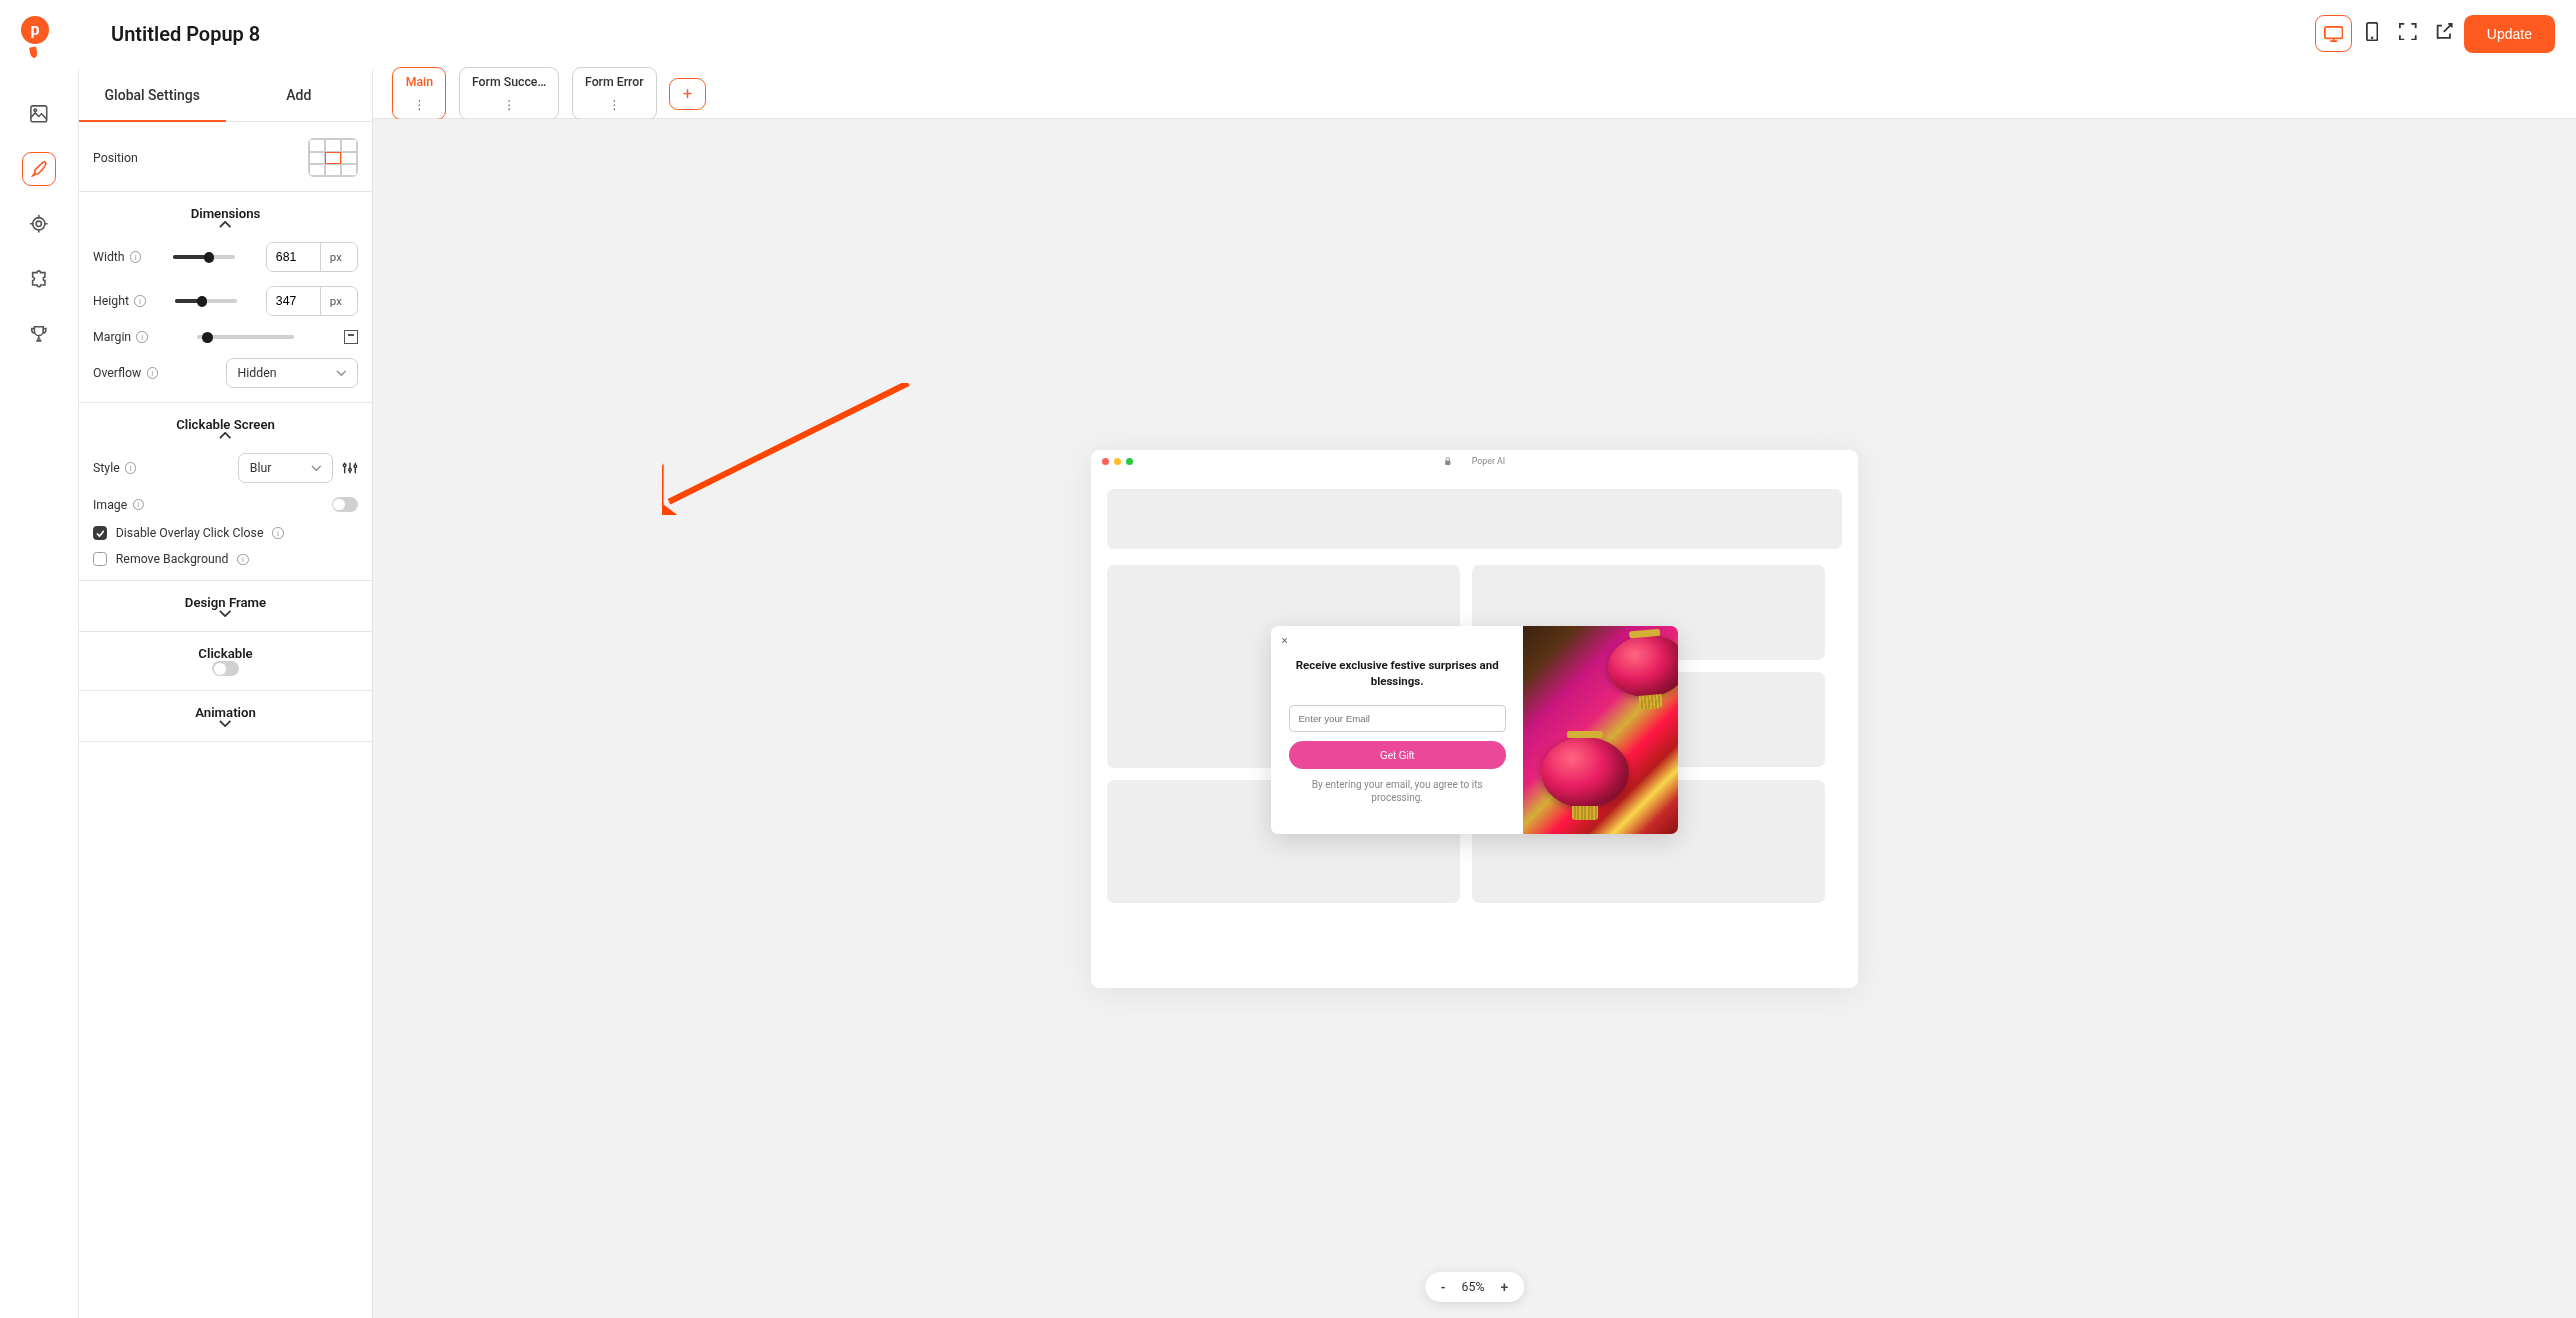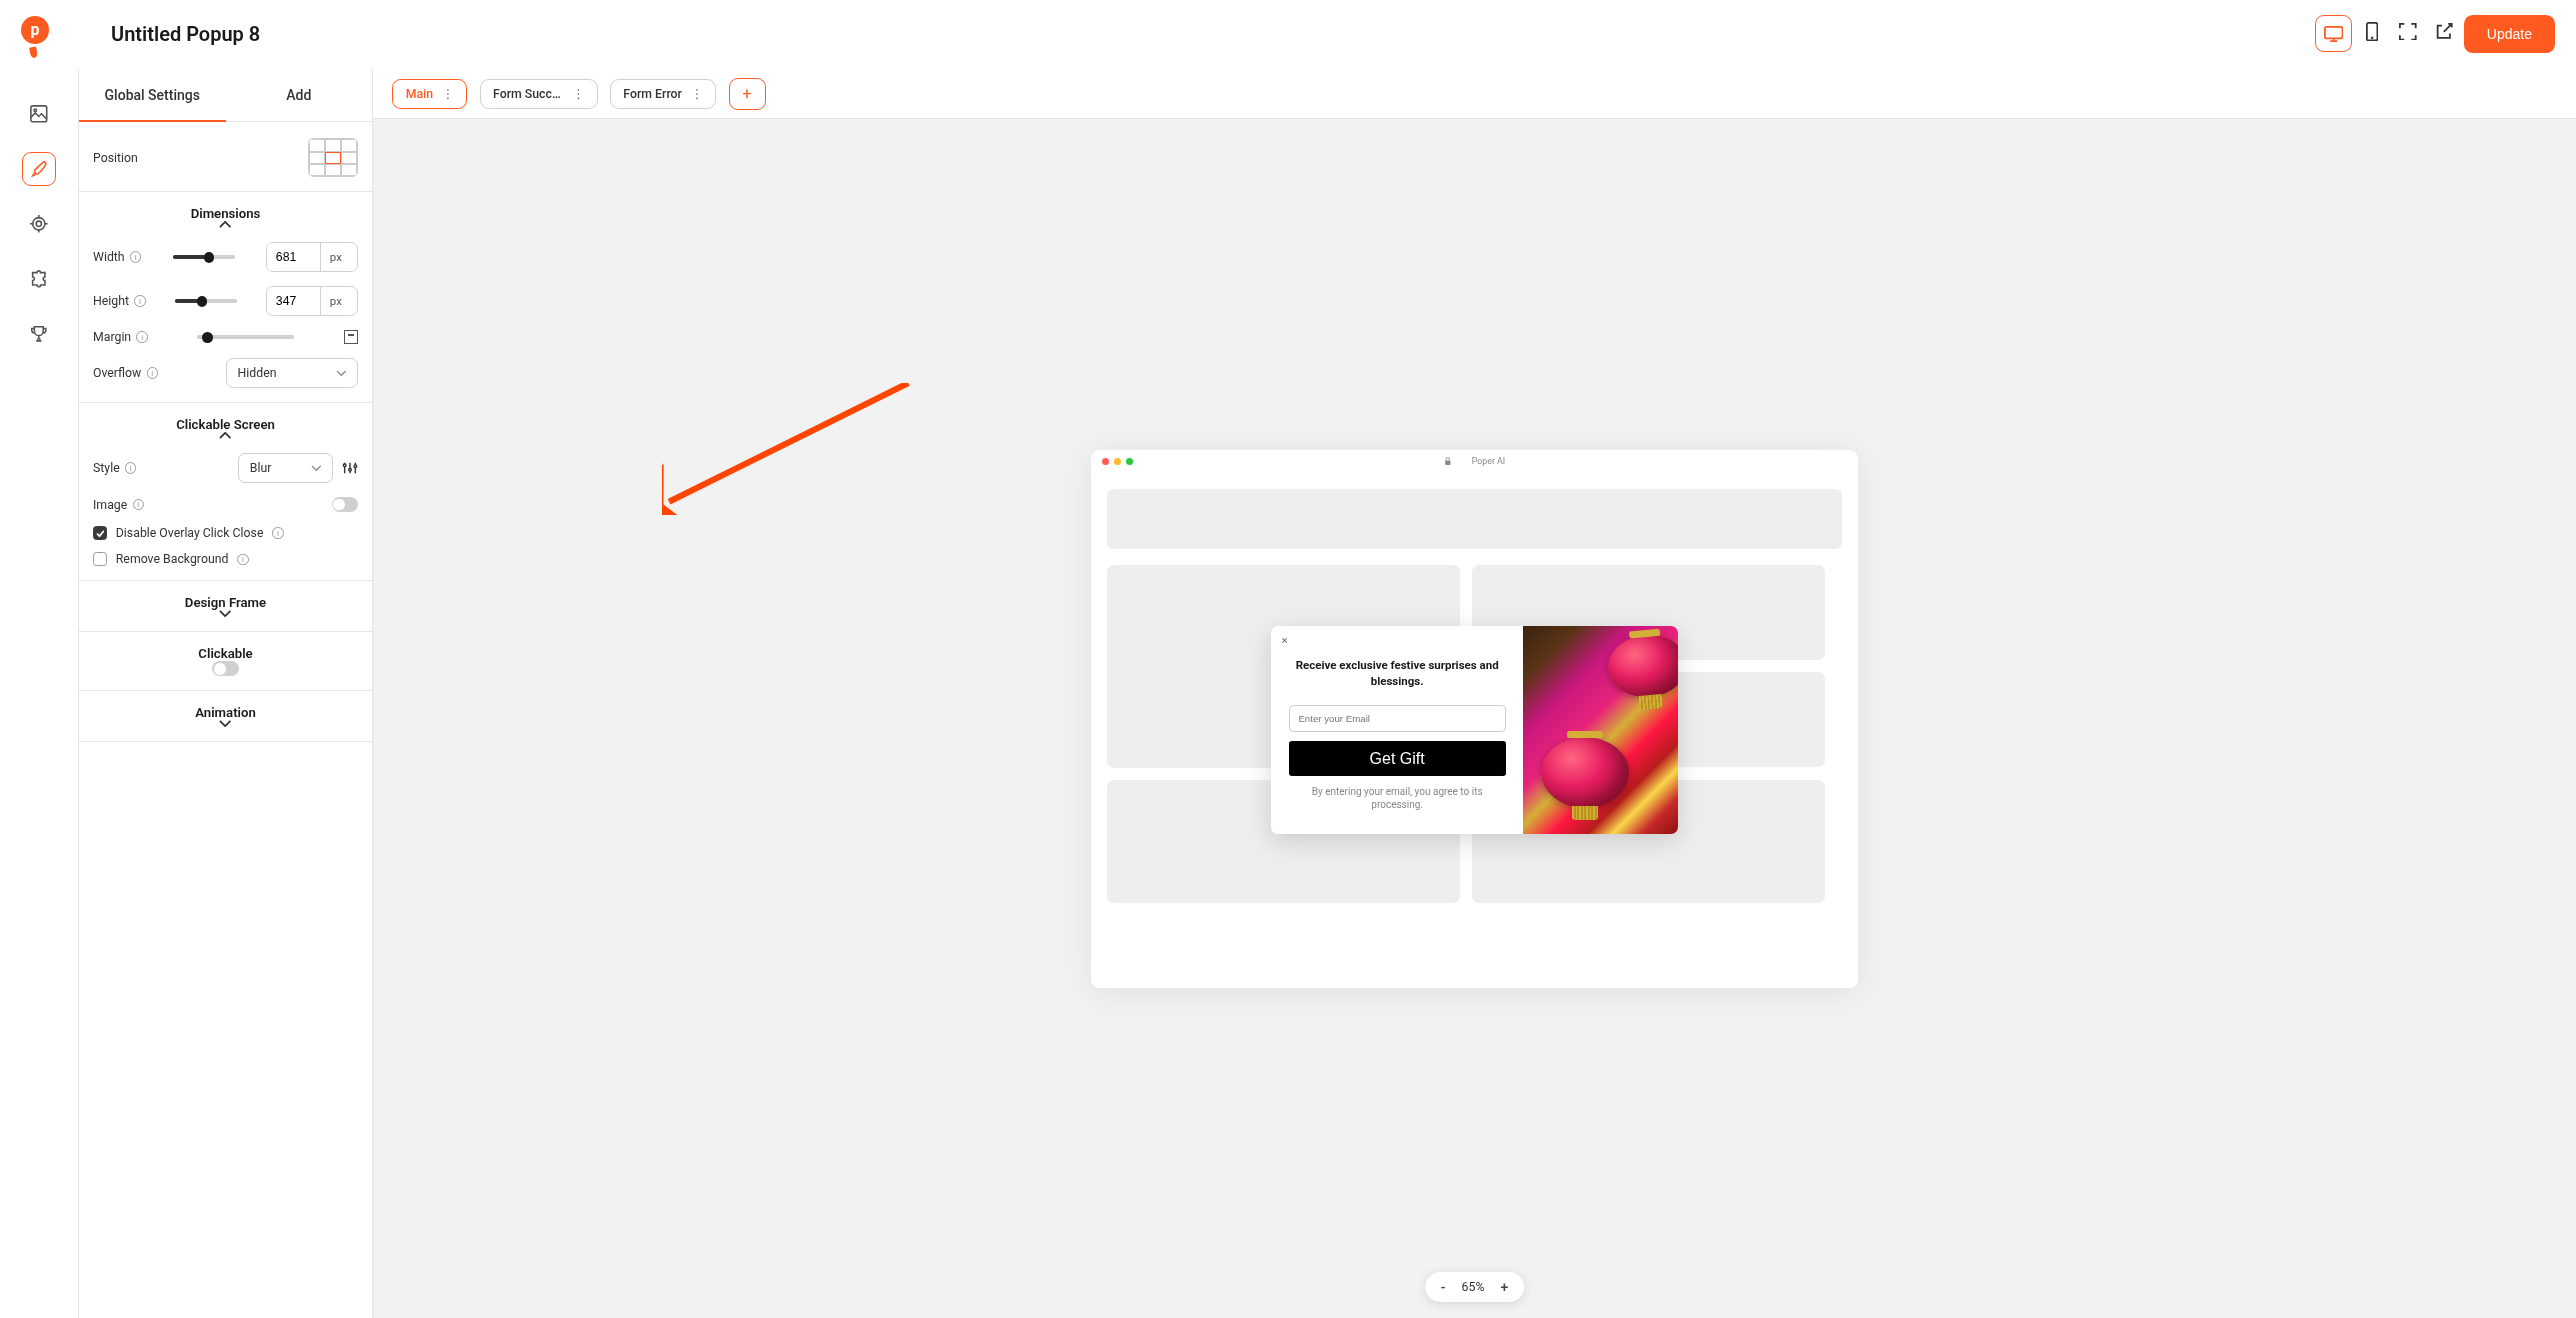--- a/index.html
+++ b/index.html
@@ -61,21 +61,21 @@
     .check-row { display: flex; align-items: center; gap: 8.8px; margin-bottom: 12.3px; font-size: 12.3px; }
     
     .toggle { width: 26.4px; height: 15px; background: #d0d0d0; border-radius: 8.8px; position: relative; cursor: pointer; }
     .toggle-thumb { position: absolute; left: 1.8px; top: 1.8px; width: 11.5px; height: 11.5px; background: #fff; border-radius: 50%; }
     .margin-icon { width: 14px; height: 14px; border: 1.3px solid #555; position: relative; }
     .margin-icon:before { content:''; position: absolute; inset: 2.6px; border-top: 2.6px solid #555; }
     
     
     .canvas-area { flex: 1; display: flex; flex-direction: column; }
     .canvas-tabs { height: 50px; display: flex; align-items: center; gap: 12.3px; padding: 0 19.4px; border-bottom: 0.9px solid #e5e5e5; }
-    .canvas-tab { display: flex; align-items: center; gap: 8.8px; border: 0.9px solid #d0d0d0; border-radius: 8.8px; padding: 7px 12.3px; font-size: 12.3px; font-weight: 500; cursor: pointer; max-width: 118px; }
+    .canvas-tab { display: flex; align-items: center; gap: 8.8px; border: 0.9px solid #d0d0d0; border-radius: 8.8px; padding: 7px 12.3px; font-size: 12.3px; font-weight: 500; cursor: pointer; max-width: 118px; flex-direction: column; }
     .canvas-tab.active { border-color: #ff5a1f; color: #ff5a1f; }
     .canvas-tab .label { overflow: hidden; text-overflow: ellipsis; white-space: nowrap; }
     .canvas-tab .dots { color: #666; font-size: 12.3px; }
     .add-tab { width: 37px; height: 32px; border: 0.9px solid #ff5a1f; border-radius: 8.8px; color: #ff5a1f; display: flex; align-items: center; justify-content: center; font-size: 16px; cursor: pointer; }
     
     .canvas { flex: 1; background: #f2f2f2; position: relative; display: flex; align-items: center; justify-content: center; }
     .arrow { position: absolute; left: 289px; top: 264px; pointer-events: none; }
     
     .browser { width: 767px; height: 538px; background: #fff; border-radius: 8.8px; box-shadow: 0 3.5px 35px rgba(0,0,0,0.08); overflow: hidden; }
     .browser-chrome { height: 23px; display: flex; align-items: center; padding: 0 10.6px; position: relative; }
@@ -89,21 +89,21 @@
     .skel-row { display: flex; gap: 12.3px; margin-bottom: 12.3px; }
     .skel-left { width: 48%; height: 123px; }
     .skel-right { width: 48%; height: 123px; }
     
     .popup-overlay { position: absolute; inset: 0; display: flex; align-items: center; justify-content: center; }
     .popup { width: 407px; height: 208px; background: #fff; border-radius: 7px; box-shadow: 0 7px 26.4px rgba(0,0,0,0.15); display: flex; overflow: hidden; position: relative; }
     .popup-close { position: absolute; top: 7px; left: 10.6px; color: #666; font-size: 11.5px; cursor: pointer; }
     .popup-left { width: 62%; padding: 32px 17.6px 14px; display: flex; flex-direction: column; align-items: center; }
     .popup-heading { font-size: 11.5px; font-weight: 700; text-align: center; line-height: 1.35; margin-bottom: 16px; color: #1a1a1a; }
     .popup-input { width: 100%; border: 0.9px solid #ccc; border-radius: 4.4px; padding: 7px 8.8px; font-size: 9.7px; margin-bottom: 8.8px; }
-    .popup-btn { width: 100%; background: #000000; color: #fff; border: none; border-radius: 3px; padding: 8.8px; font-size: 16px; cursor: pointer; margin-bottom: 8.8px; }
+    .popup-btn { width: 100%; background: #ec4899; color: #fff; border: none; border-radius: 14px; padding: 8.8px; font-size: 10px; cursor: pointer; margin-bottom: 8.8px; }
     .popup-disclaimer { font-size: 10px; color: #888; text-align: center; line-height: 1.3; }
     .popup-right { width: 38%; background: linear-gradient(135deg, #3a2210 0%, #5a3315 15%, #c9177e 30%, #e8247a 45%, #d4af37 55%, #ff1744 65%, #b71c1c 75%, #f9d74b 82%, #c62828 90%, #8c1010 100%); position: relative; overflow: hidden; }
     .lantern { position: absolute; width: 79px; height: 62px; background: radial-gradient(ellipse at 35% 30%, #ff6680 0%, #e91e63 40%, #b01030 100%); border-radius: 50%; box-shadow: inset -10.6px -7px 17.6px rgba(0,0,0,0.35), 0 1.8px 7px rgba(0,0,0,0.3); }
     .lantern.l1 { top: 8.8px; right: -8.8px; transform: rotate(-5deg); }
     .lantern.l2 { bottom: 26.4px; left: 17.6px; width: 88px; height: 71px; }
     .lantern:before { content:''; position: absolute; top: -5.3px; left: 30%; width: 40%; height: 7px; background: #d4af37; border-radius: 2.6px; }
     .lantern:after { content:''; position: absolute; bottom: -12.3px; left: 35%; width: 30%; height: 14px; background: repeating-linear-gradient(90deg, #d4af37 0 1.8px, #b8941e 1.8px 3.5px); border-radius: 0 0 3.5px 3.5px; }
     
     .zoom-ctrl { position: absolute; bottom: 16px; left: 50%; transform: translateX(-50%); background: #fff; border-radius: 21px; box-shadow: 0 1.8px 10.6px rgba(0,0,0,0.12); display: flex; align-items: center; gap: 16px; padding: 7px 16px; font-size: 12.3px; }
     .zoom-btn { cursor: pointer; color: #444; font-size: 14px; font-weight: 500; }

